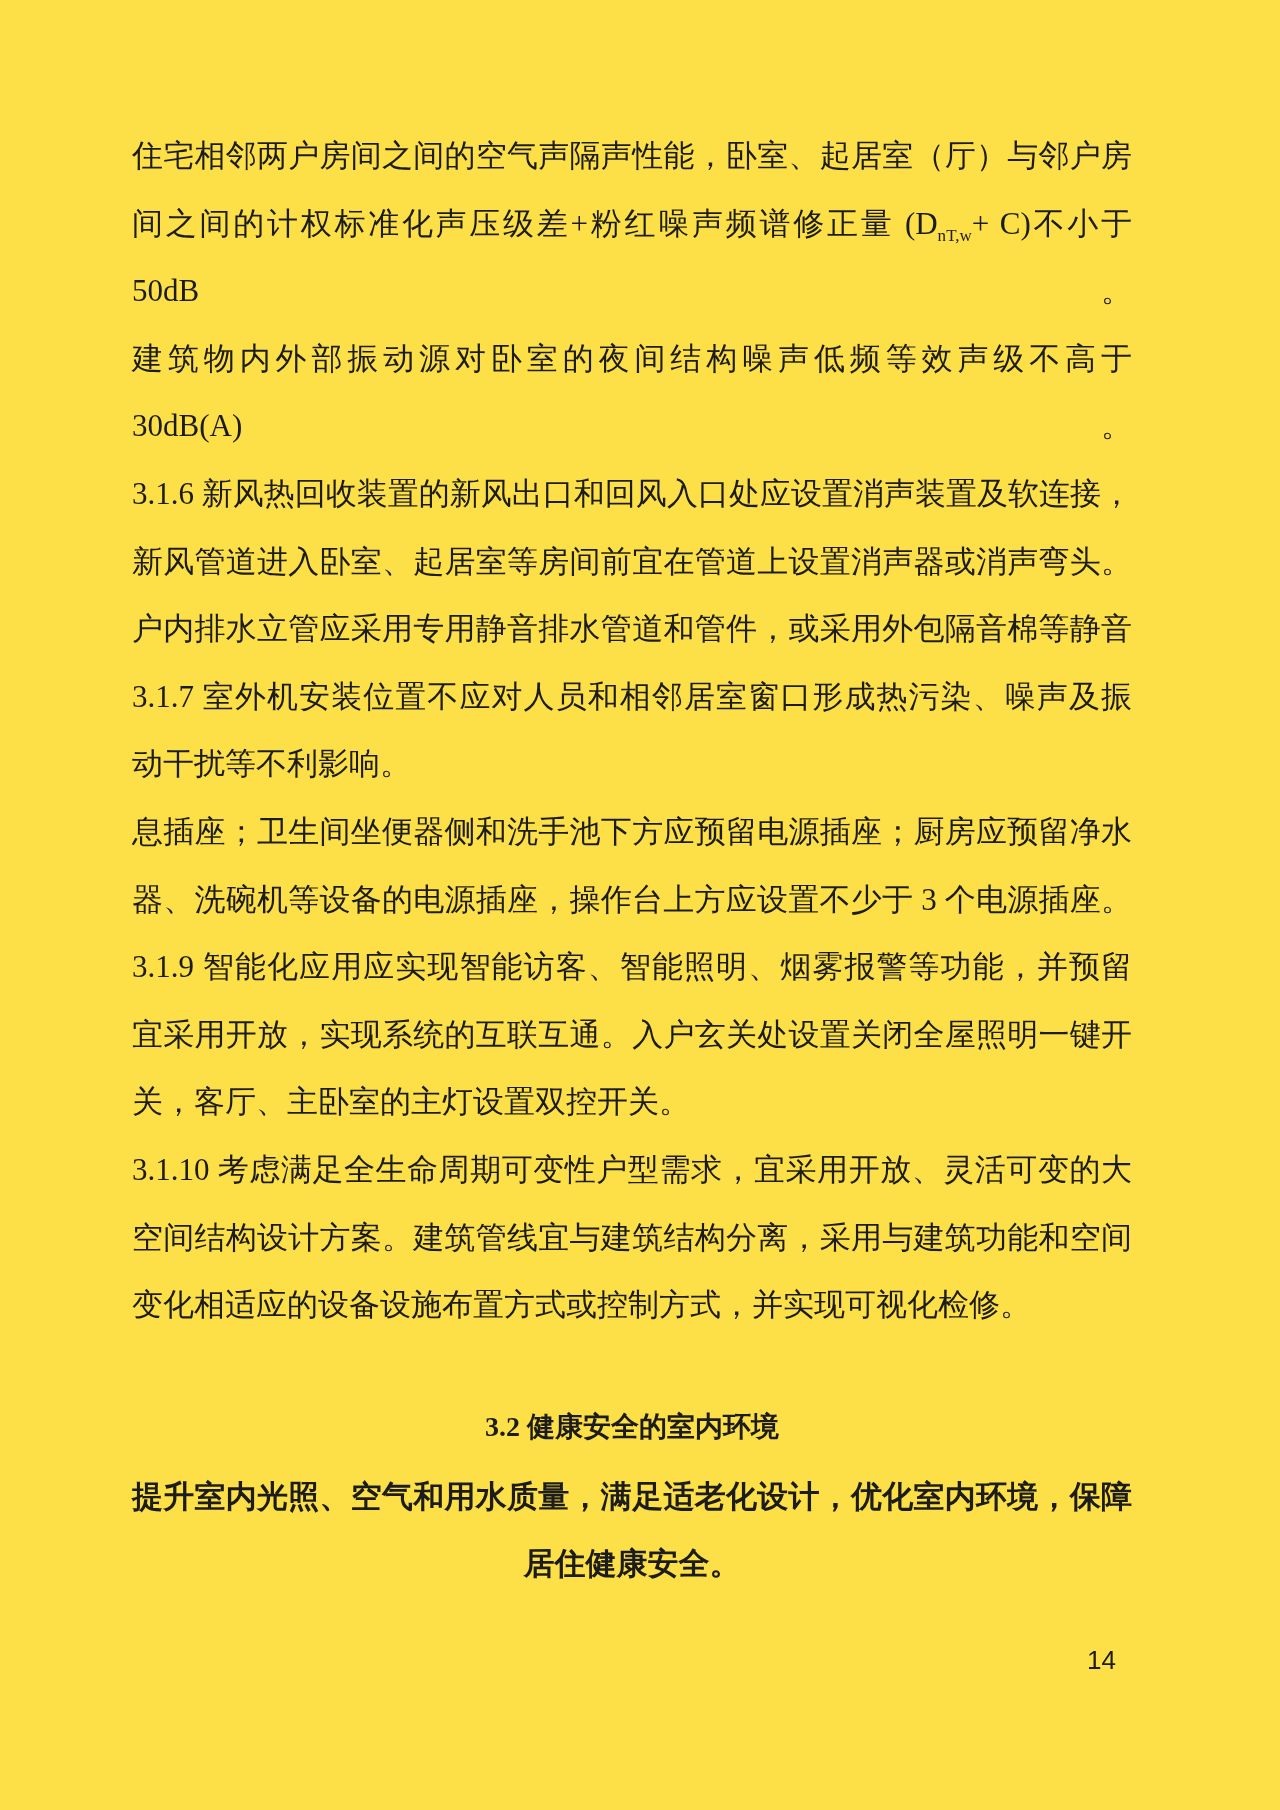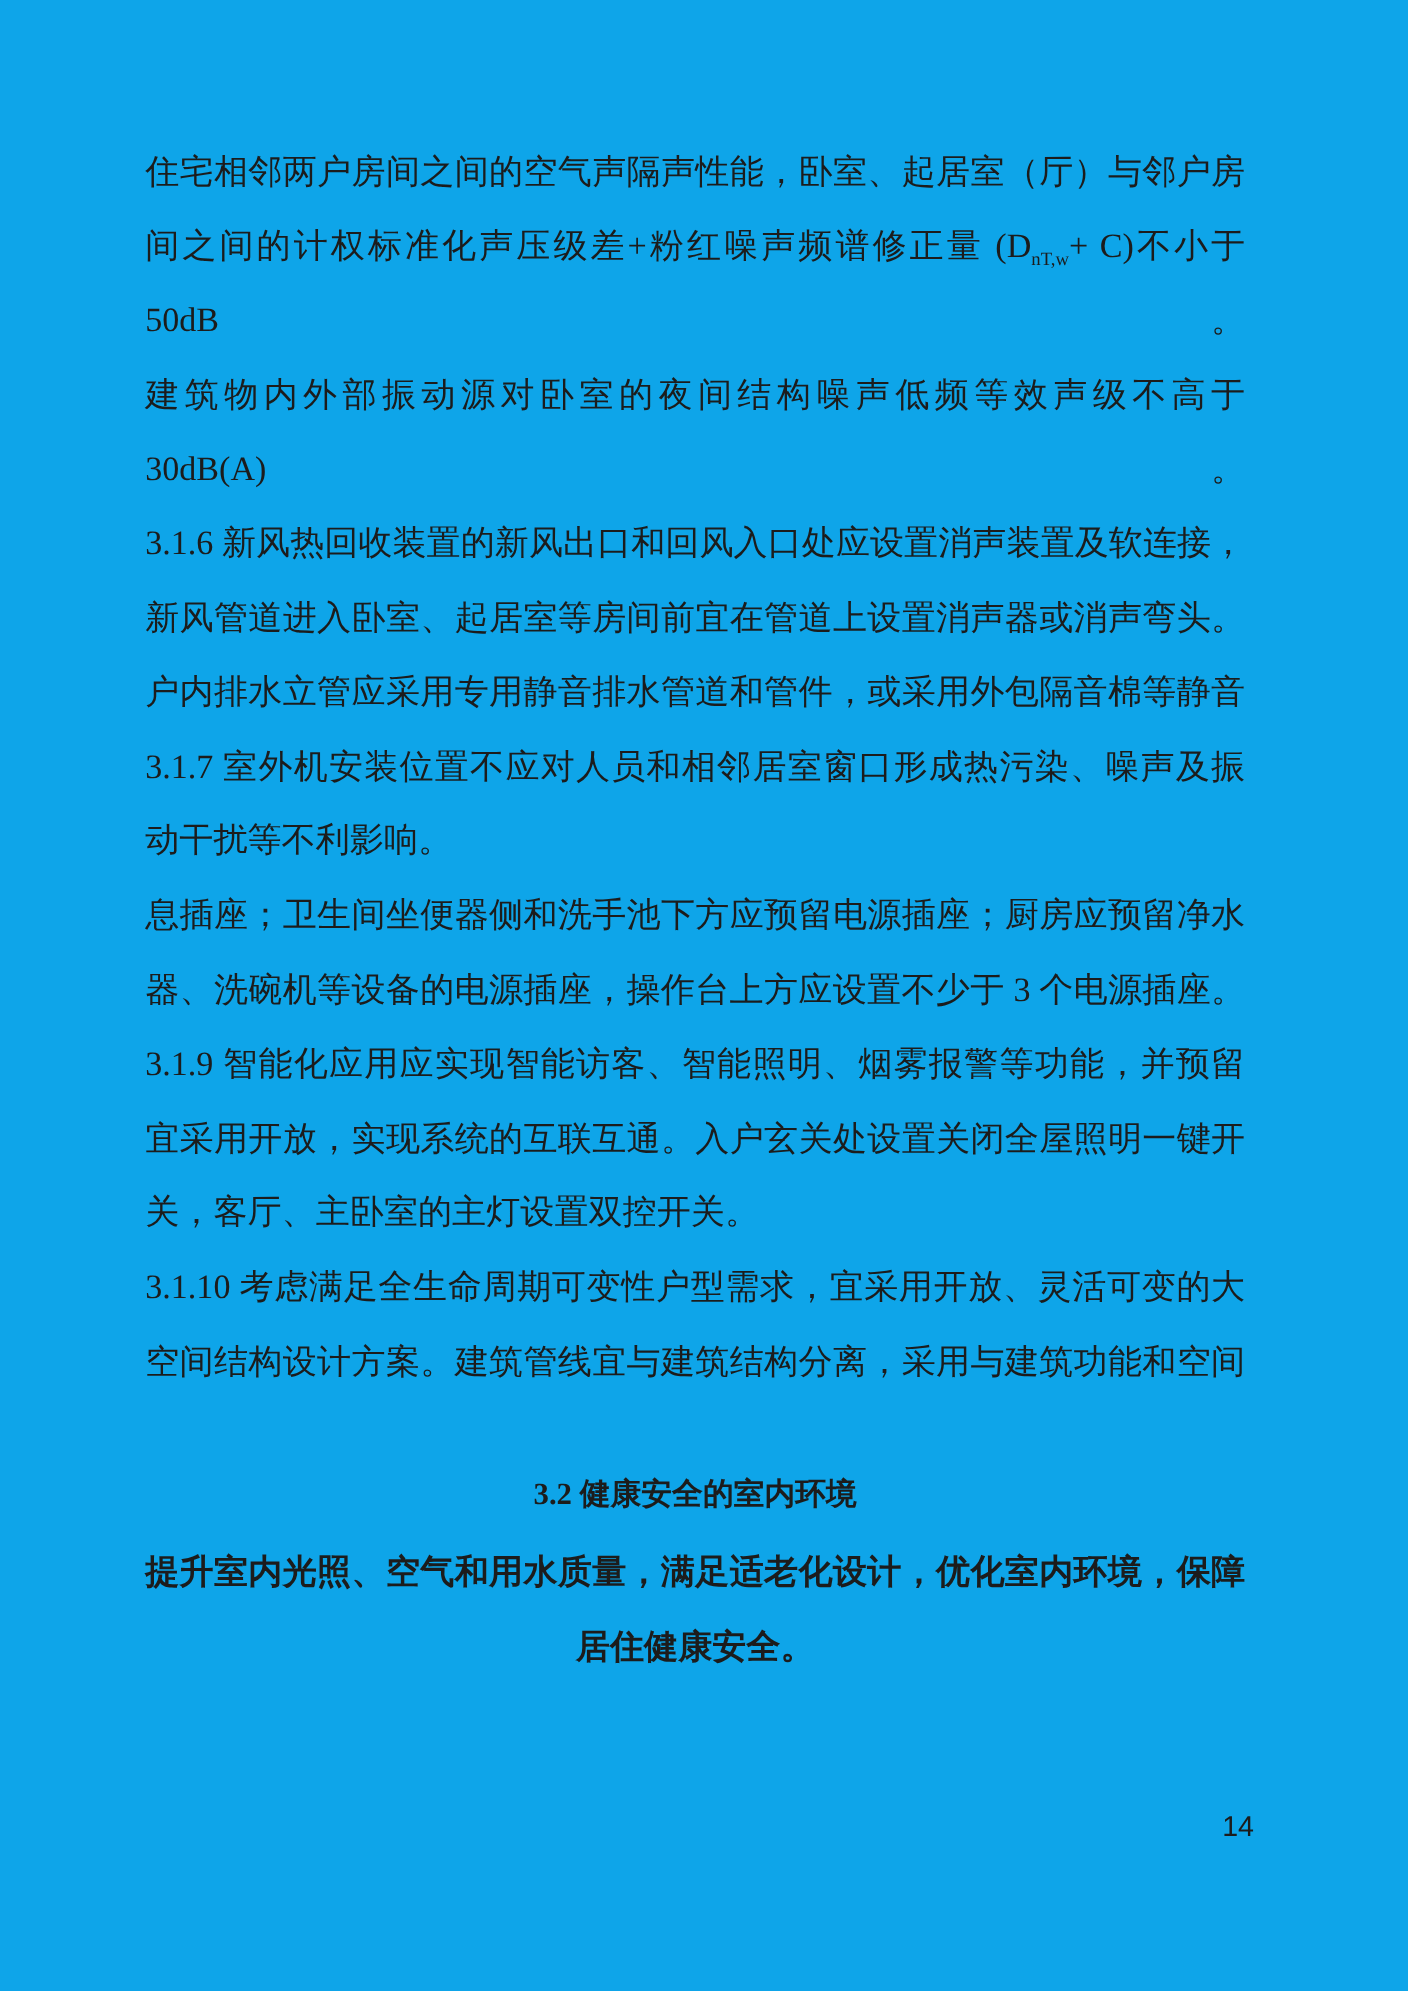--- a/index.html
+++ b/index.html
@@ -4,21 +4,21 @@
 <style>
   html, body {
     margin: 0;
     padding: 0;
     background: #ffffff;
   }
   .page {
     position: relative;
     width: 1280px;
     height: 1810px;
-    background: #0ea5e9;
+    background: #fde047;
     overflow: hidden;
     color: #1c1c1c;
   }
   .content {
     position: absolute;
     left: 132px;
     top: 122px;
     width: 1000px;
   }
   .line {
@@ -52,21 +52,21 @@
     margin-top: 13px;
   }
   .lead-block .line {
     font-family: "Liberation Sans", "DejaVu Sans", sans-serif;
     font-weight: 700;
     font-size: 31px;
     text-align: center;
   }
   .page-number {
     position: absolute;
-    left: 140px;
+    left: 116px;
     top: 1645px;
     width: 1000px;
     text-align: right;
     font-family: "Liberation Sans", "DejaVu Sans", sans-serif;
     font-size: 26px;
     color: #1c1c1c;
   }
 </style>
 </head>
 <body>
@@ -84,20 +84,21 @@
     <p class="line fill">户内排水立管应采用专用静音排水管道和管件，或采用外包隔音棉等静音</p>
     <p class="line fill">3.1.7 室外机安装位置不应对人员和相邻居室窗口形成热污染、噪声及振</p>
     <p class="line">动干扰等不利影响。</p>
     <p class="line fill">息插座；卫生间坐便器侧和洗手池下方应预留电源插座；厨房应预留净水</p>
     <p class="line fill">器、洗碗机等设备的电源插座，操作台上方应设置不少于 3 个电源插座。</p>
     <p class="line fill">3.1.9 智能化应用应实现智能访客、智能照明、烟雾报警等功能，并预留</p>
     <p class="line fill">宜采用开放，实现系统的互联互通。入户玄关处设置关闭全屋照明一键开</p>
     <p class="line">关，客厅、主卧室的主灯设置双控开关。</p>
     <p class="line fill">3.1.10 考虑满足全生命周期可变性户型需求，宜采用开放、灵活可变的大</p>
     <p class="line fill">空间结构设计方案。建筑管线宜与建筑结构分离，采用与建筑功能和空间</p>
+    <p class="line">变化相适应的设备设施布置方式或控制方式，并实现可视化检修。</p>
 
     <h2 class="section-heading">3.2 健康安全的室内环境</h2>
 
     <div class="lead-block">
       <p class="line fill">提升室内光照、空气和用水质量，满足适老化设计，优化室内环境，保障</p>
       <p class="line">居住健康安全。</p>
     </div>
   </div>
 
   <div class="page-number">14</div>

